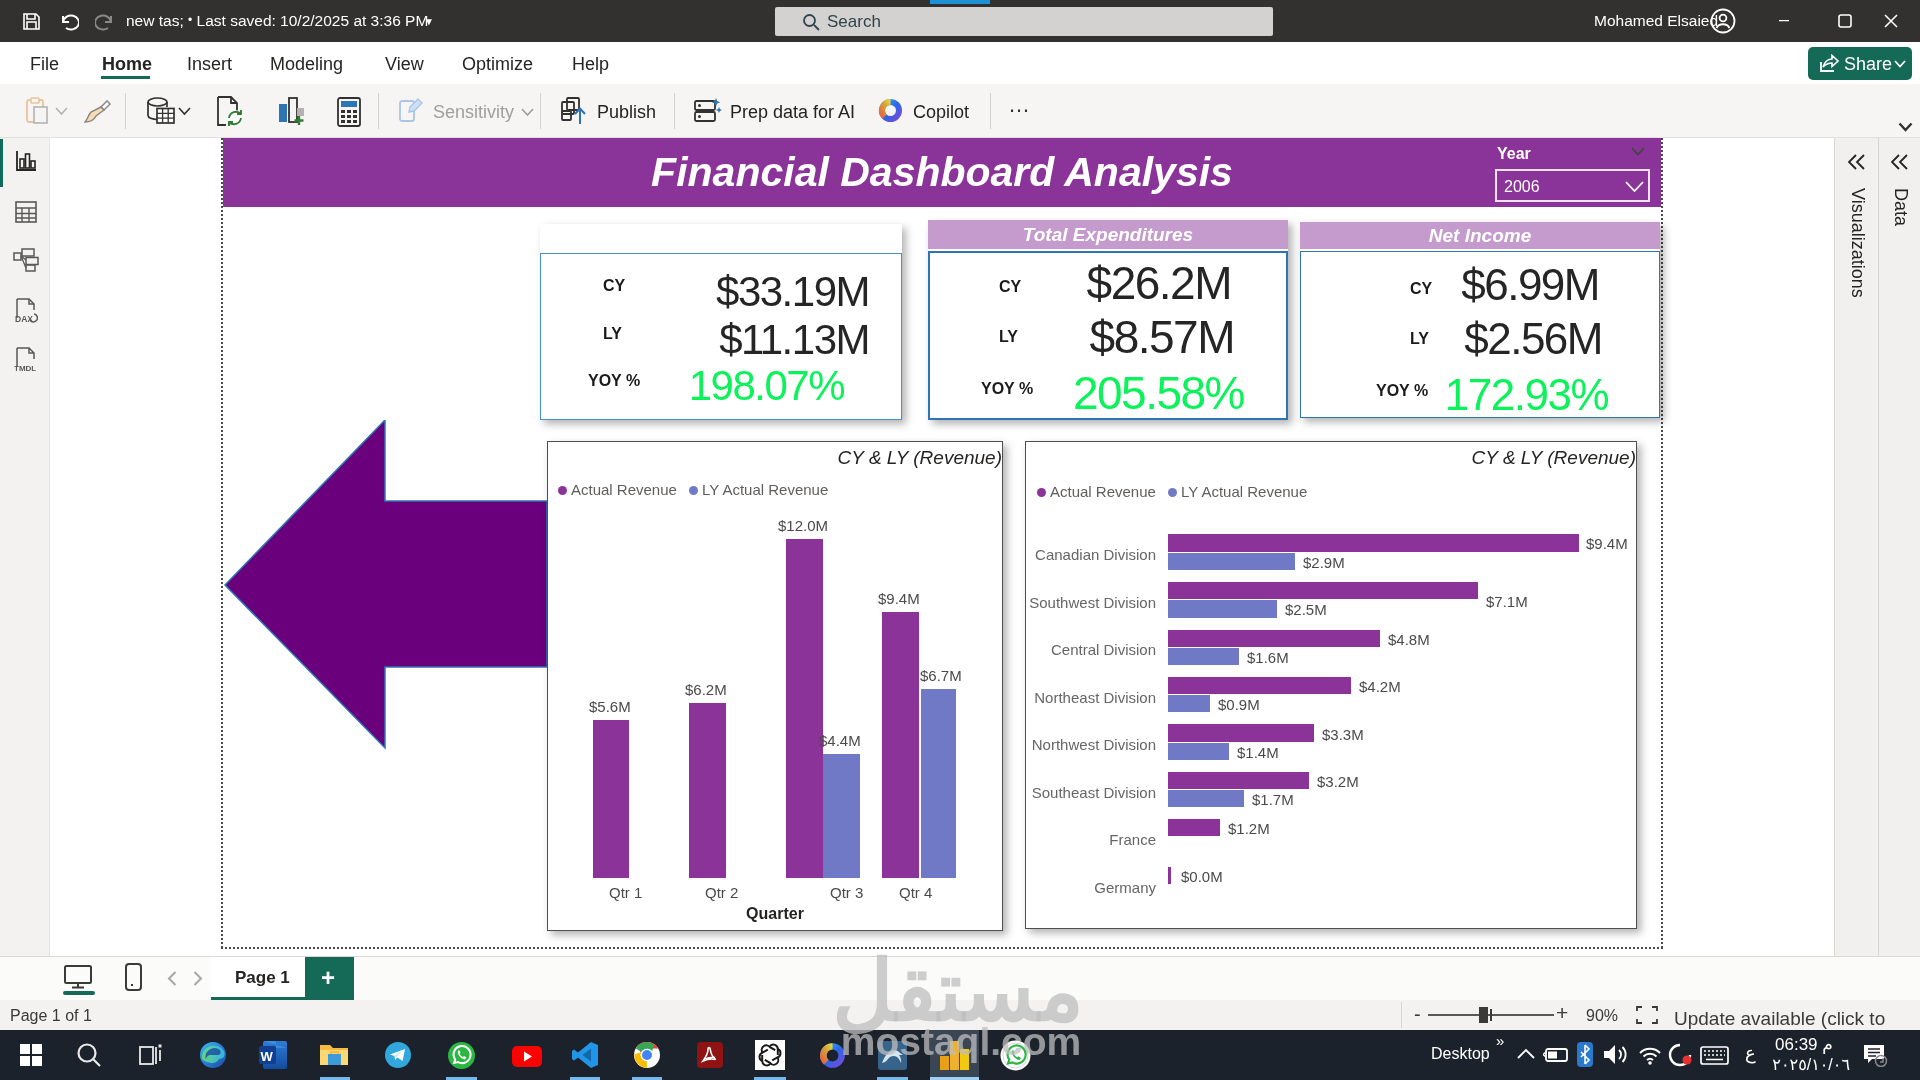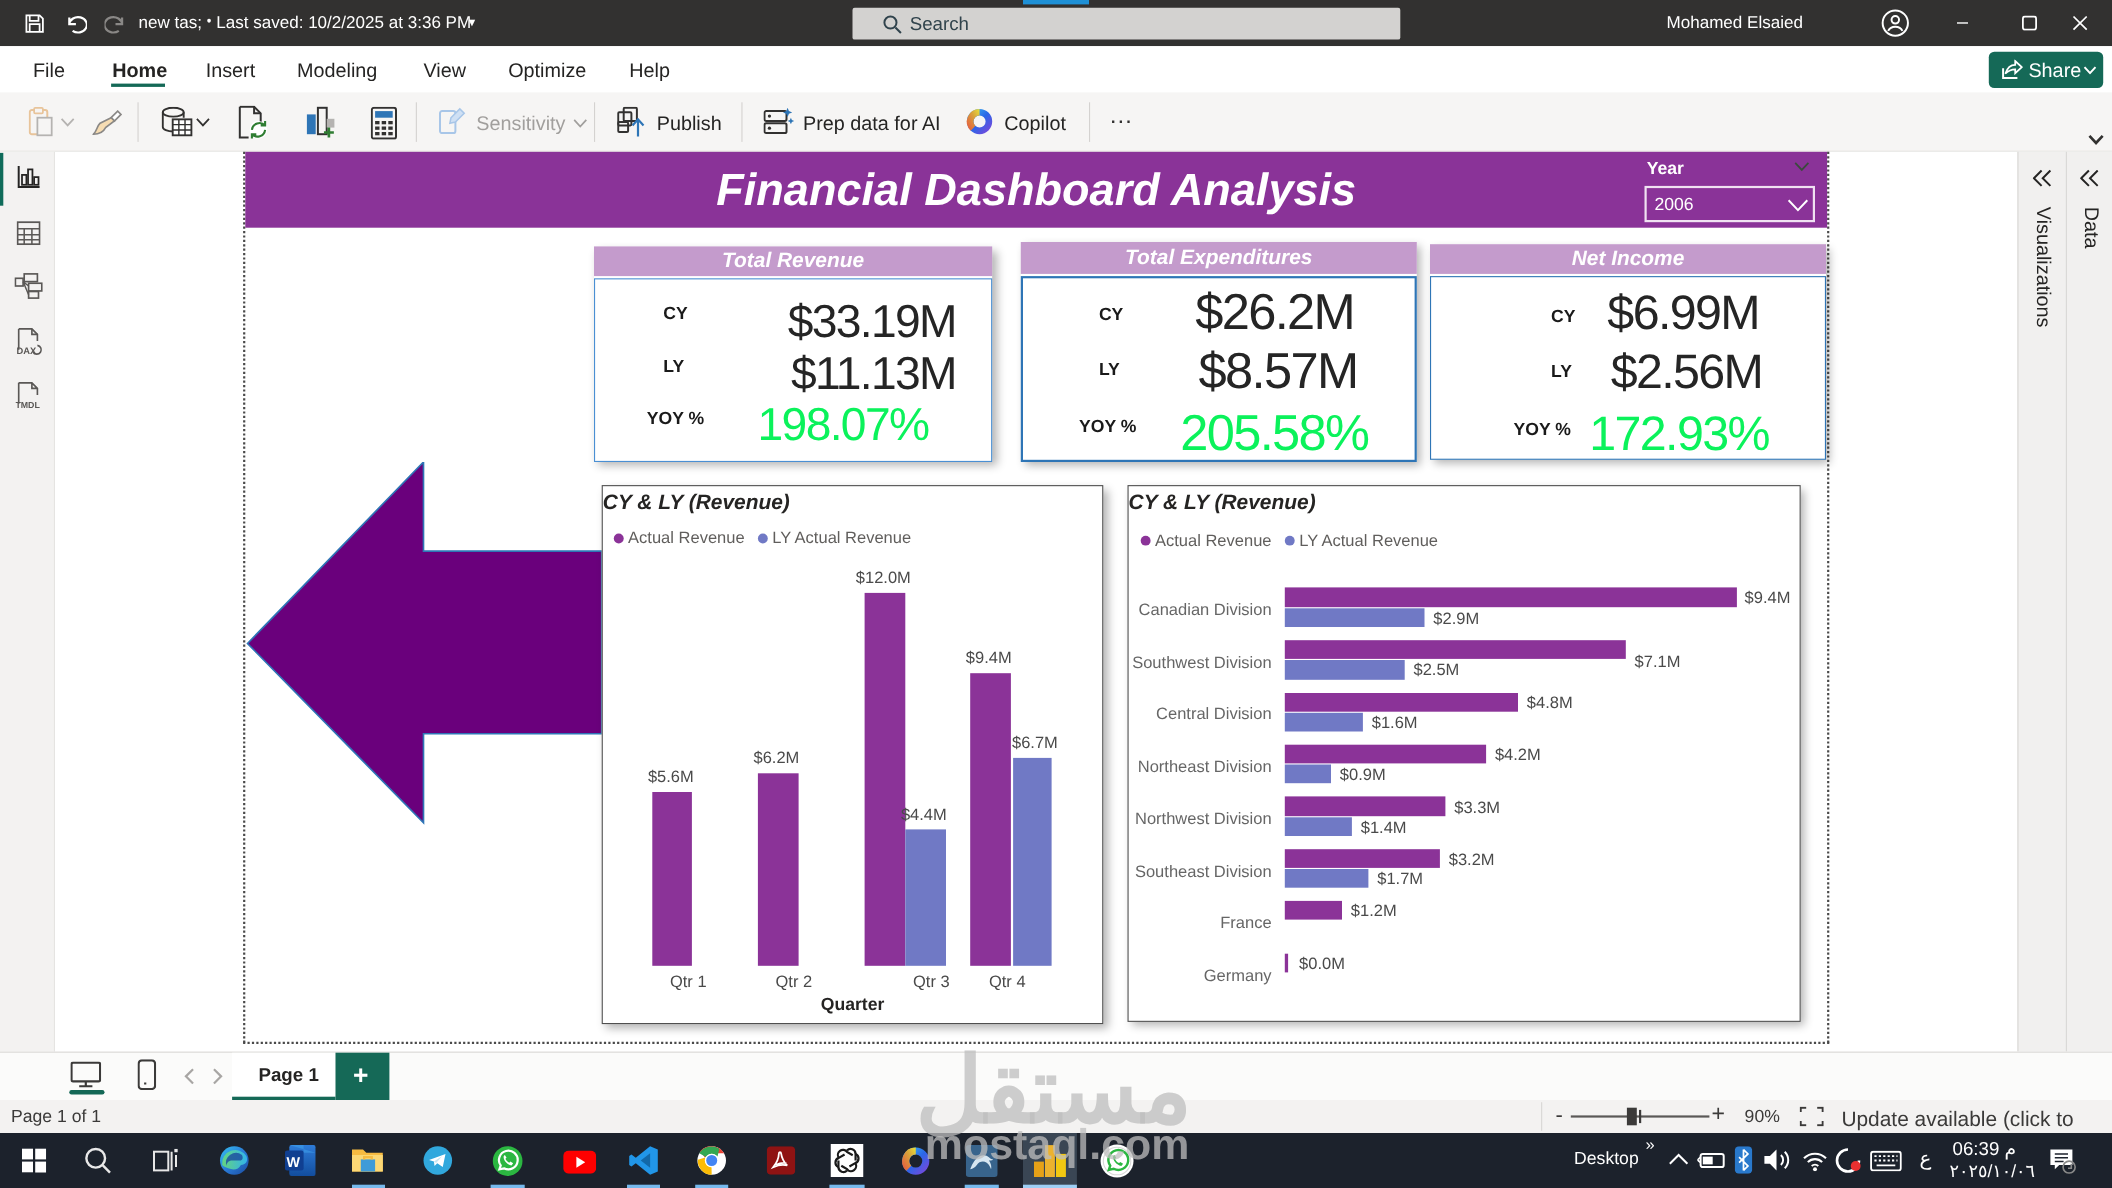--- a/index.html
+++ b/index.html
@@ -51,21 +51,21 @@
   .kpi { position:absolute; background:#fff; box-shadow:4px 4px 8px rgba(0,0,0,0.3); }
   .kpi .khead { position:absolute; left:0; top:0; width:100%; height:27px; background:#c49bcc;
      color:#fff; text-align:center; font-weight:bold; font-style:italic; font-size:19px; line-height:27px; }
   .kpi .kbody { position:absolute; left:0; top:29px; width:100%; }
   .klab { position:absolute; font-weight:bold; color:#1a1a1a; font-size:16px; }
   .kval { position:absolute; color:#252525; text-align:right; letter-spacing:-1.5px; }
   .green { color:#0bf25b; }
 
   
   .chart { position:absolute; background:#fff; border:1px solid #4f4f4f; box-shadow:4px 4px 8px rgba(0,0,0,0.3); }
-  .ctitle { position:absolute; top:5px; left:0; width:100%; text-align:left; font-weight:bold; font-style:italic; font-size:19px; color:#252423; }
+  .ctitle { position:absolute; top:5px; left:0; width:100%; text-align:right; font-weight:normal; font-style:italic; font-size:19px; color:#252423; }
   .legend { position:absolute; font-size:15px; color:#605e5c; }
   .ldot { display:inline-block; width:9px; height:9px; border-radius:50%; margin-right:4px; position:relative; top:0px; }
   .bar { position:absolute; }
   .purple { background:#8b3398; }
   .blue { background:#7079c5; }
   .dlabel { position:absolute; font-size:15px; color:#4a4a4a; }
   .cat { position:absolute; font-size:15px; color:#666; text-align:right; }
 
   
   #pagestrip { position:absolute; left:0; top:956px; width:1920px; height:44px; background:#fbfbfa; border-top:1px solid #d9d7d5; }
@@ -104,21 +104,21 @@
     </svg>
   <div class="txt" style="left:126px;">new tas; <span style="font-size:12px;position:relative;top:-2px;">•</span> Last saved: 10/2/2025 at 3:36 PM</div>
   <div class="txt" style="left:424px;top:16px;font-size:10px;">▼</div>
   <div id="searchbox">
     <svg class="sicon" width="18" height="18" viewBox="0 0 18 18">
         <circle cx="7.5" cy="7.5" r="5.5" fill="none" stroke="#30434c" stroke-width="1.8"></circle>
         <path d="M12 12 L17 17" stroke="#30434c" stroke-width="1.8"></path>
       </svg>
     <div class="stext">Search</div>
   </div>
-  <div class="txt" style="left:1515px;text-align:center;">Mohamed Elsaied</div>
+  <div class="txt" style="left:1594px;text-align:center;">Mohamed Elsaied</div>
   <svg class="abs" style="left:1710px;top:8px" width="26" height="26" viewBox="0 0 26 26">
       <circle cx="13" cy="13" r="11.5" fill="none" stroke="#fff" stroke-width="1.8"></circle>
       <circle cx="13" cy="10" r="3.4" fill="none" stroke="#fff" stroke-width="1.8"></circle>
       <path d="M6.5 20 a7 6 0 0 1 13 0" fill="none" stroke="#fff" stroke-width="1.8"></path>
     </svg>
   <div class="txt" style="left:1779px;top:9px;font-size:18px;">–</div>
   <svg class="abs" style="left:1838px;top:14px" width="14" height="14" viewBox="0 0 14 14">
       <rect x="1" y="1" width="12" height="12" rx="2" fill="none" stroke="#fff" stroke-width="1.6"></rect>
     </svg>
   <svg class="abs" style="left:1884px;top:14px" width="14" height="14" viewBox="0 0 14 14">
@@ -309,21 +309,20 @@
           <path d="M1 1 L9.5 10 L18 1" fill="none" stroke="#fff" stroke-width="1.8"></path>
         </svg>
     </div>
   </div>
 
   <svg class="abs" style="left:223px;top:282px" width="325" height="330" viewBox="0 0 325 330">
     <path d="M2 304 L162 139 L162 220 L324 220 L324 386 L162 386 L162 467 Z" transform="translate(0,-139)" fill="#6a007c" stroke="#2e75b6" stroke-width="1.5"></path>
   </svg>
 
   <div class="kpi" id="kpi1" style="left:540px;top:86px;width:362px;height:196px;">
-    <div class="khead">Total Revenue</div>
     <div class="kbody" style="height:167px;border:1px solid #4a8fd3;"></div>
     <div class="klab" style="left:63px;top:53px;">CY</div>
       <div class="kval" style="right:33px;top:44px;font-size:42px;">$33.19M</div>
     <div class="klab" style="left:63px;top:101px;">LY</div>
       <div class="kval" style="right:33px;top:92px;font-size:42px;">$11.13M</div>
     <div class="klab" style="left:48px;top:148px;">YOY %</div>
       <div class="kval green" style="right:58px;top:138px;font-size:42px;">198.07%</div>
   </div>
   <div class="kpi" id="kpi2" style="left:928px;top:82px;width:360px;height:200px;">
     <div class="khead" style="height:29px;line-height:29px;">Total Expenditures</div>

